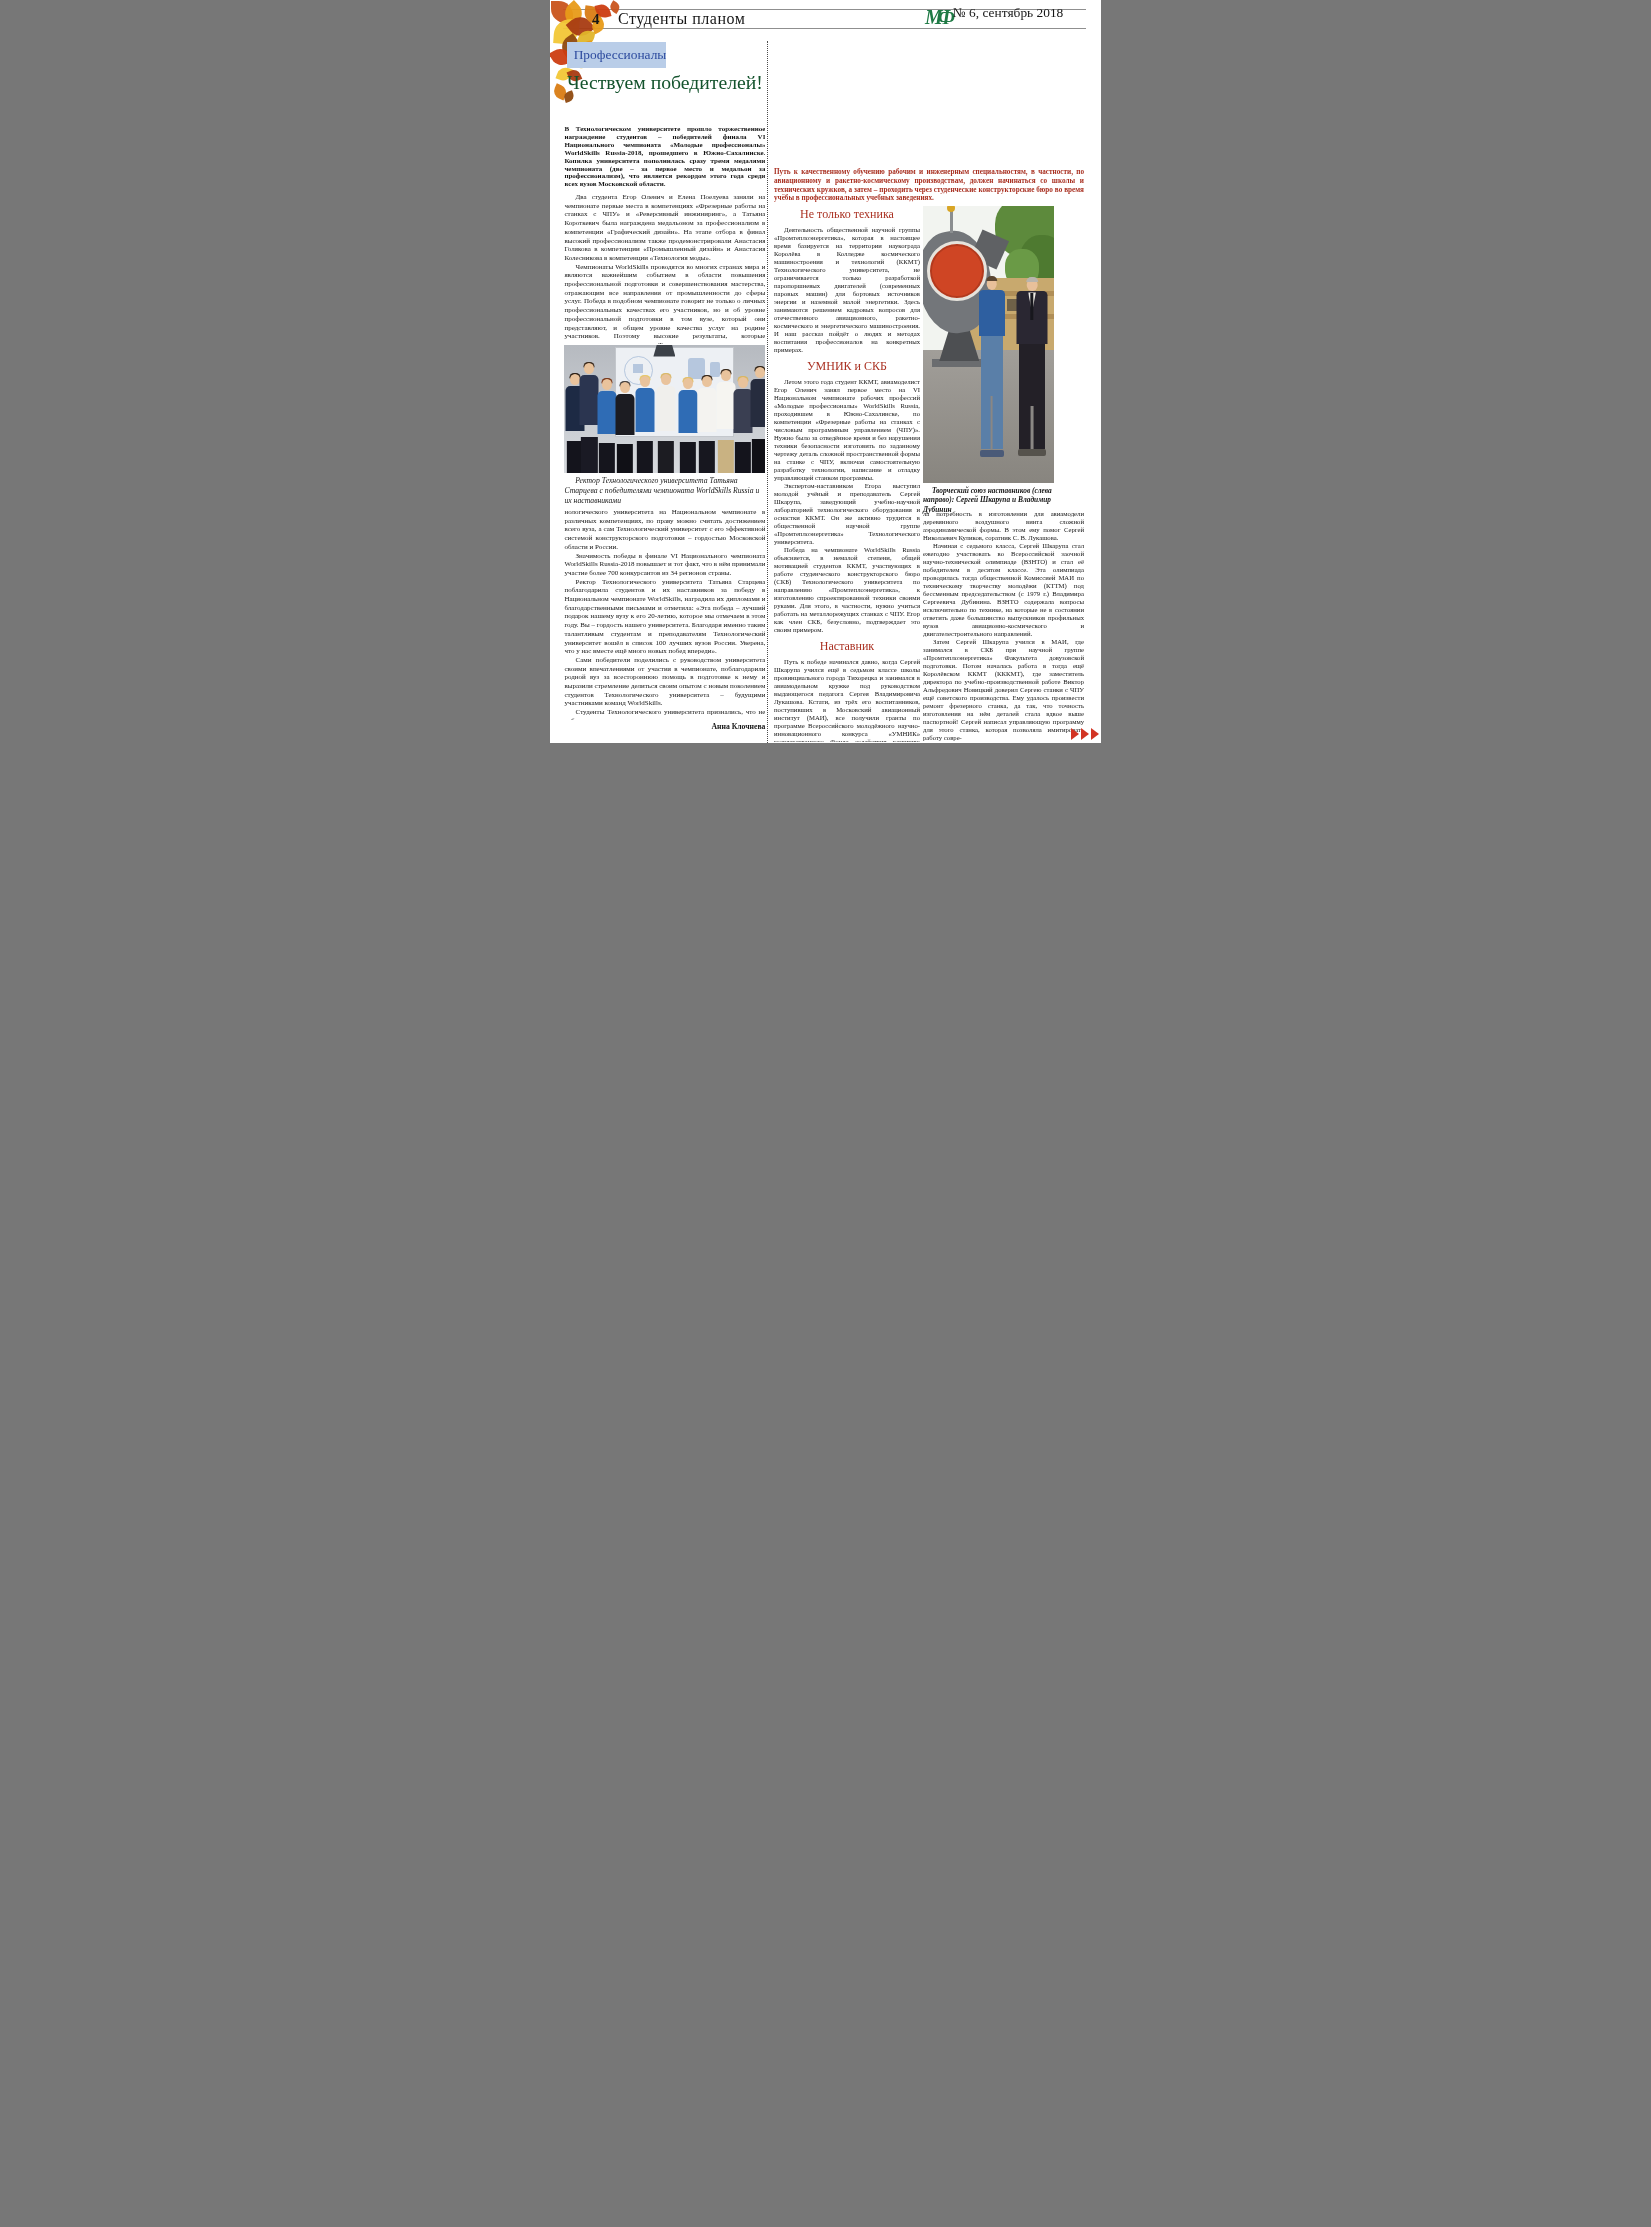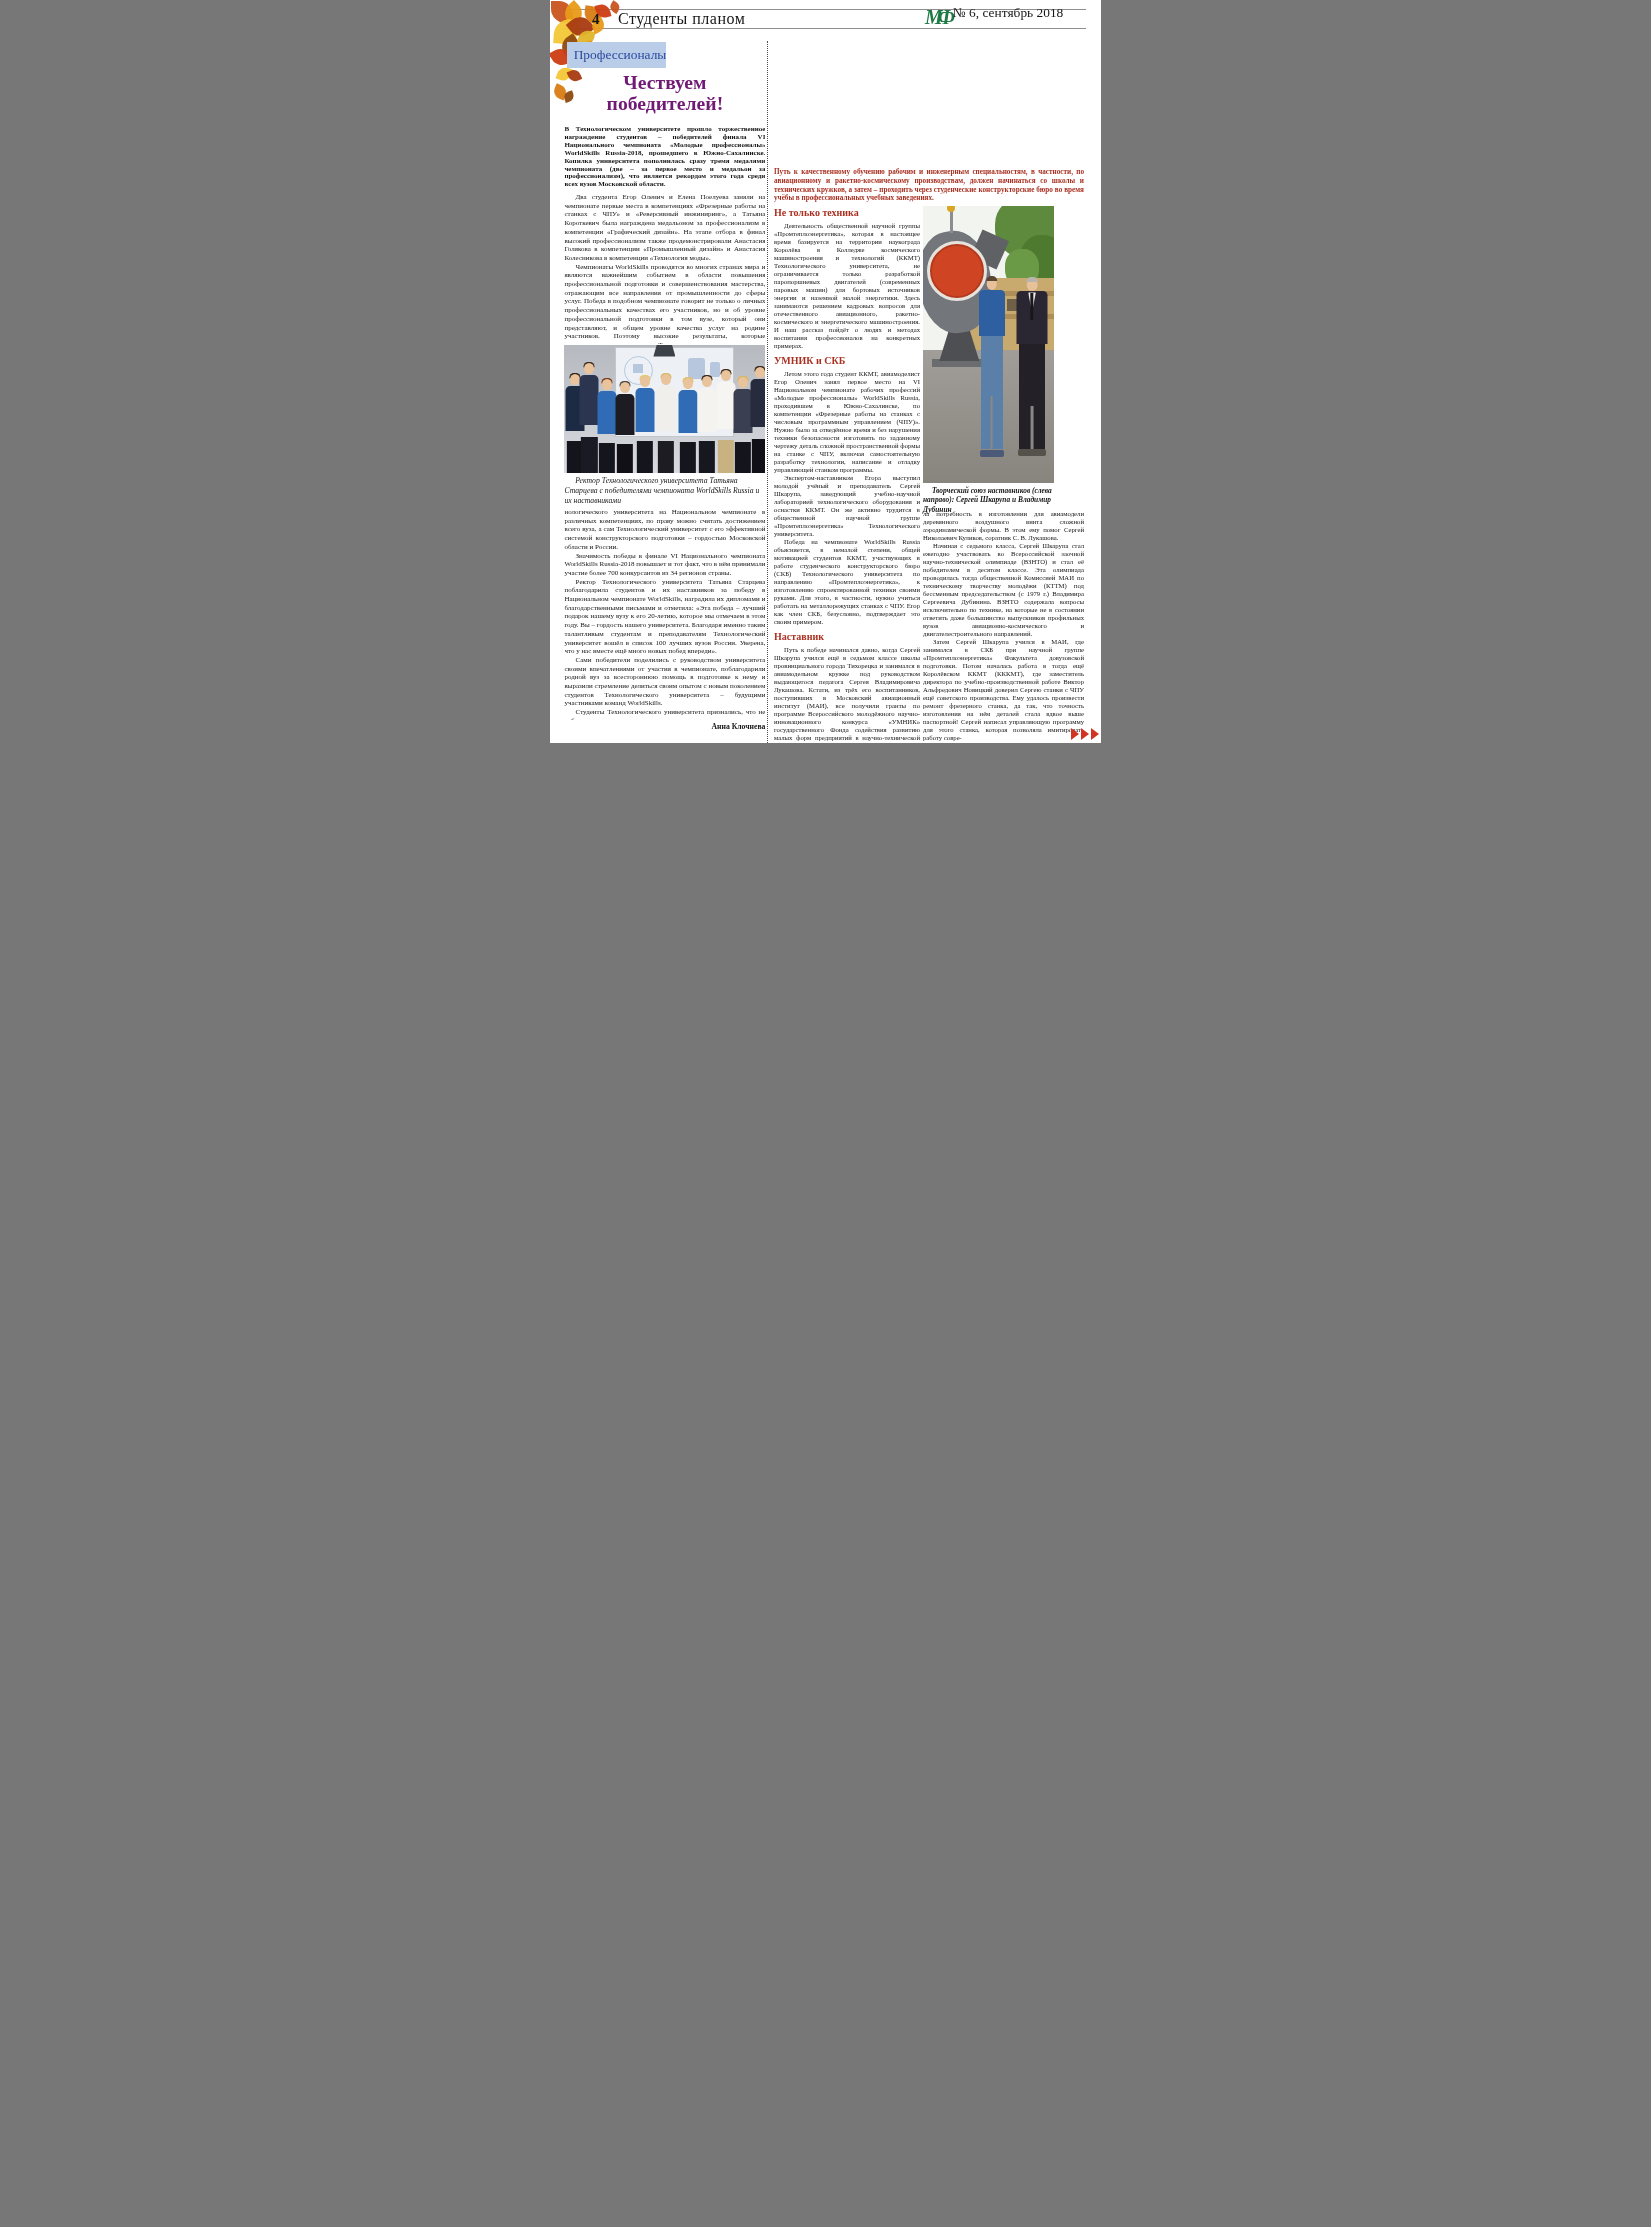--- a/index.html
+++ b/index.html
@@ -14,21 +14,21 @@
   .pagenum{position:absolute;left:42px;top:10.6px;font-size:15px;font-weight:bold;}
   .sectiontitle{position:absolute;left:68px;top:10px;font-size:16px;letter-spacing:0.5px;}
   .logo{position:absolute;left:375px;top:6.7px;font-size:20px;font-weight:bold;font-style:italic;letter-spacing:-4.3px;line-height:1;}
   .issue{position:absolute;left:403px;top:5px;font-size:13.4px;}
   .leaf{position:absolute;border-radius:0 65% 0 65%;opacity:.95;}
   .leafbox{position:absolute;left:0;top:0;width:82px;height:113px;}
   
   .kicker{position:absolute;left:17px;top:42px;width:92px;height:18px;background:#b9cde8;
           color:#2c4a9e;font-size:13.4px;padding:3.8px 0 3.8px 6.7px;line-height:18px;}
   .ltitle{position:absolute;left:14.4px;top:72px;width:201px;text-align:center;
-          color:#701a75;font-size:19.7px;font-weight:bold;line-height:1.07;}
+          color:#14532d;font-size:19.7px;font-weight:normal;line-height:1.07;}
   .lede-left{position:absolute;left:14.4px;top:126px;width:201px;height:63px;overflow:hidden;
           font-weight:bold;font-size:7px;line-height:7.9px;text-align:justify;}
   .lbody1{position:absolute;left:14.4px;top:193px;width:201px;height:151px;overflow:hidden;}
   .lbody2{position:absolute;left:14.4px;top:508px;width:201px;height:212px;overflow:hidden;}
   .bt p{margin:0;font-size:7px;line-height:8.7px;text-align:justify;}
   .bt p.ind{text-indent:1.6em;}
   .rbt p{margin:0;font-size:6.7px;line-height:8px;text-align:justify;}
   .rbt p.ind{text-indent:1.5em;}
   .caption-left{position:absolute;left:14.4px;top:476px;width:201px;
           font-weight:normal;font-style:italic;font-size:7.7px;line-height:1.3;text-indent:1.4em;}
@@ -36,21 +36,21 @@
           font-weight:bold;font-size:7.7px;}
   
   .vdiv{position:absolute;left:217px;top:41px;height:702px;width:0;border-left:1px dotted #4c4c4c;}
   
   .rtitle{position:absolute;left:224px;top:44px;width:310px;text-align:center;
           color:#a62d1c;font-weight:bold;font-size:20px;}
   .rtitle div{height:29px;line-height:29px;}
   .rlede{position:absolute;left:224px;top:168px;width:310px;height:36px;overflow:hidden;
          color:#a93122;font-weight:bold;font-size:7.2px;line-height:8.8px;text-align:justify;}
   .ccol{position:absolute;left:224px;top:207px;width:146px;height:535px;overflow:hidden;}
-  .shead{color:#aa3122;font-weight:bold;font-size:10px;margin:4.8px 0 4.3px 0;}
+  .shead{color:#aa3122;font-weight:normal;font-size:12px;text-align:center;margin:4.8px 0 4.3px 0;}
   .shead.first{margin-top:0;}
   .caption-right{position:absolute;left:373px;top:486px;width:158px;
          font-weight:bold;font-style:italic;font-size:7.4px;line-height:1.25;text-indent:1.2em;}
   .rcol-text{position:absolute;left:373px;top:510px;width:161px;height:233px;overflow:hidden;}
   
   .photo{overflow:hidden;position:absolute;}
   .photo1{left:14.4px;top:345px;width:201px;height:128px;background:linear-gradient(#b6bac0,#d7dade);}
   .p1-screen{position:absolute;left:52px;top:2.9px;width:117px;height:88px;background:#edf0f4;box-shadow:0 0 0 1px #c3c7cc;}
   .p1-logo{position:absolute;border:1.9px solid #a7bdd8;border-radius:50%;opacity:.8;}
   .p1-glyph{position:absolute;background:#a7bdd8;opacity:.8;}

